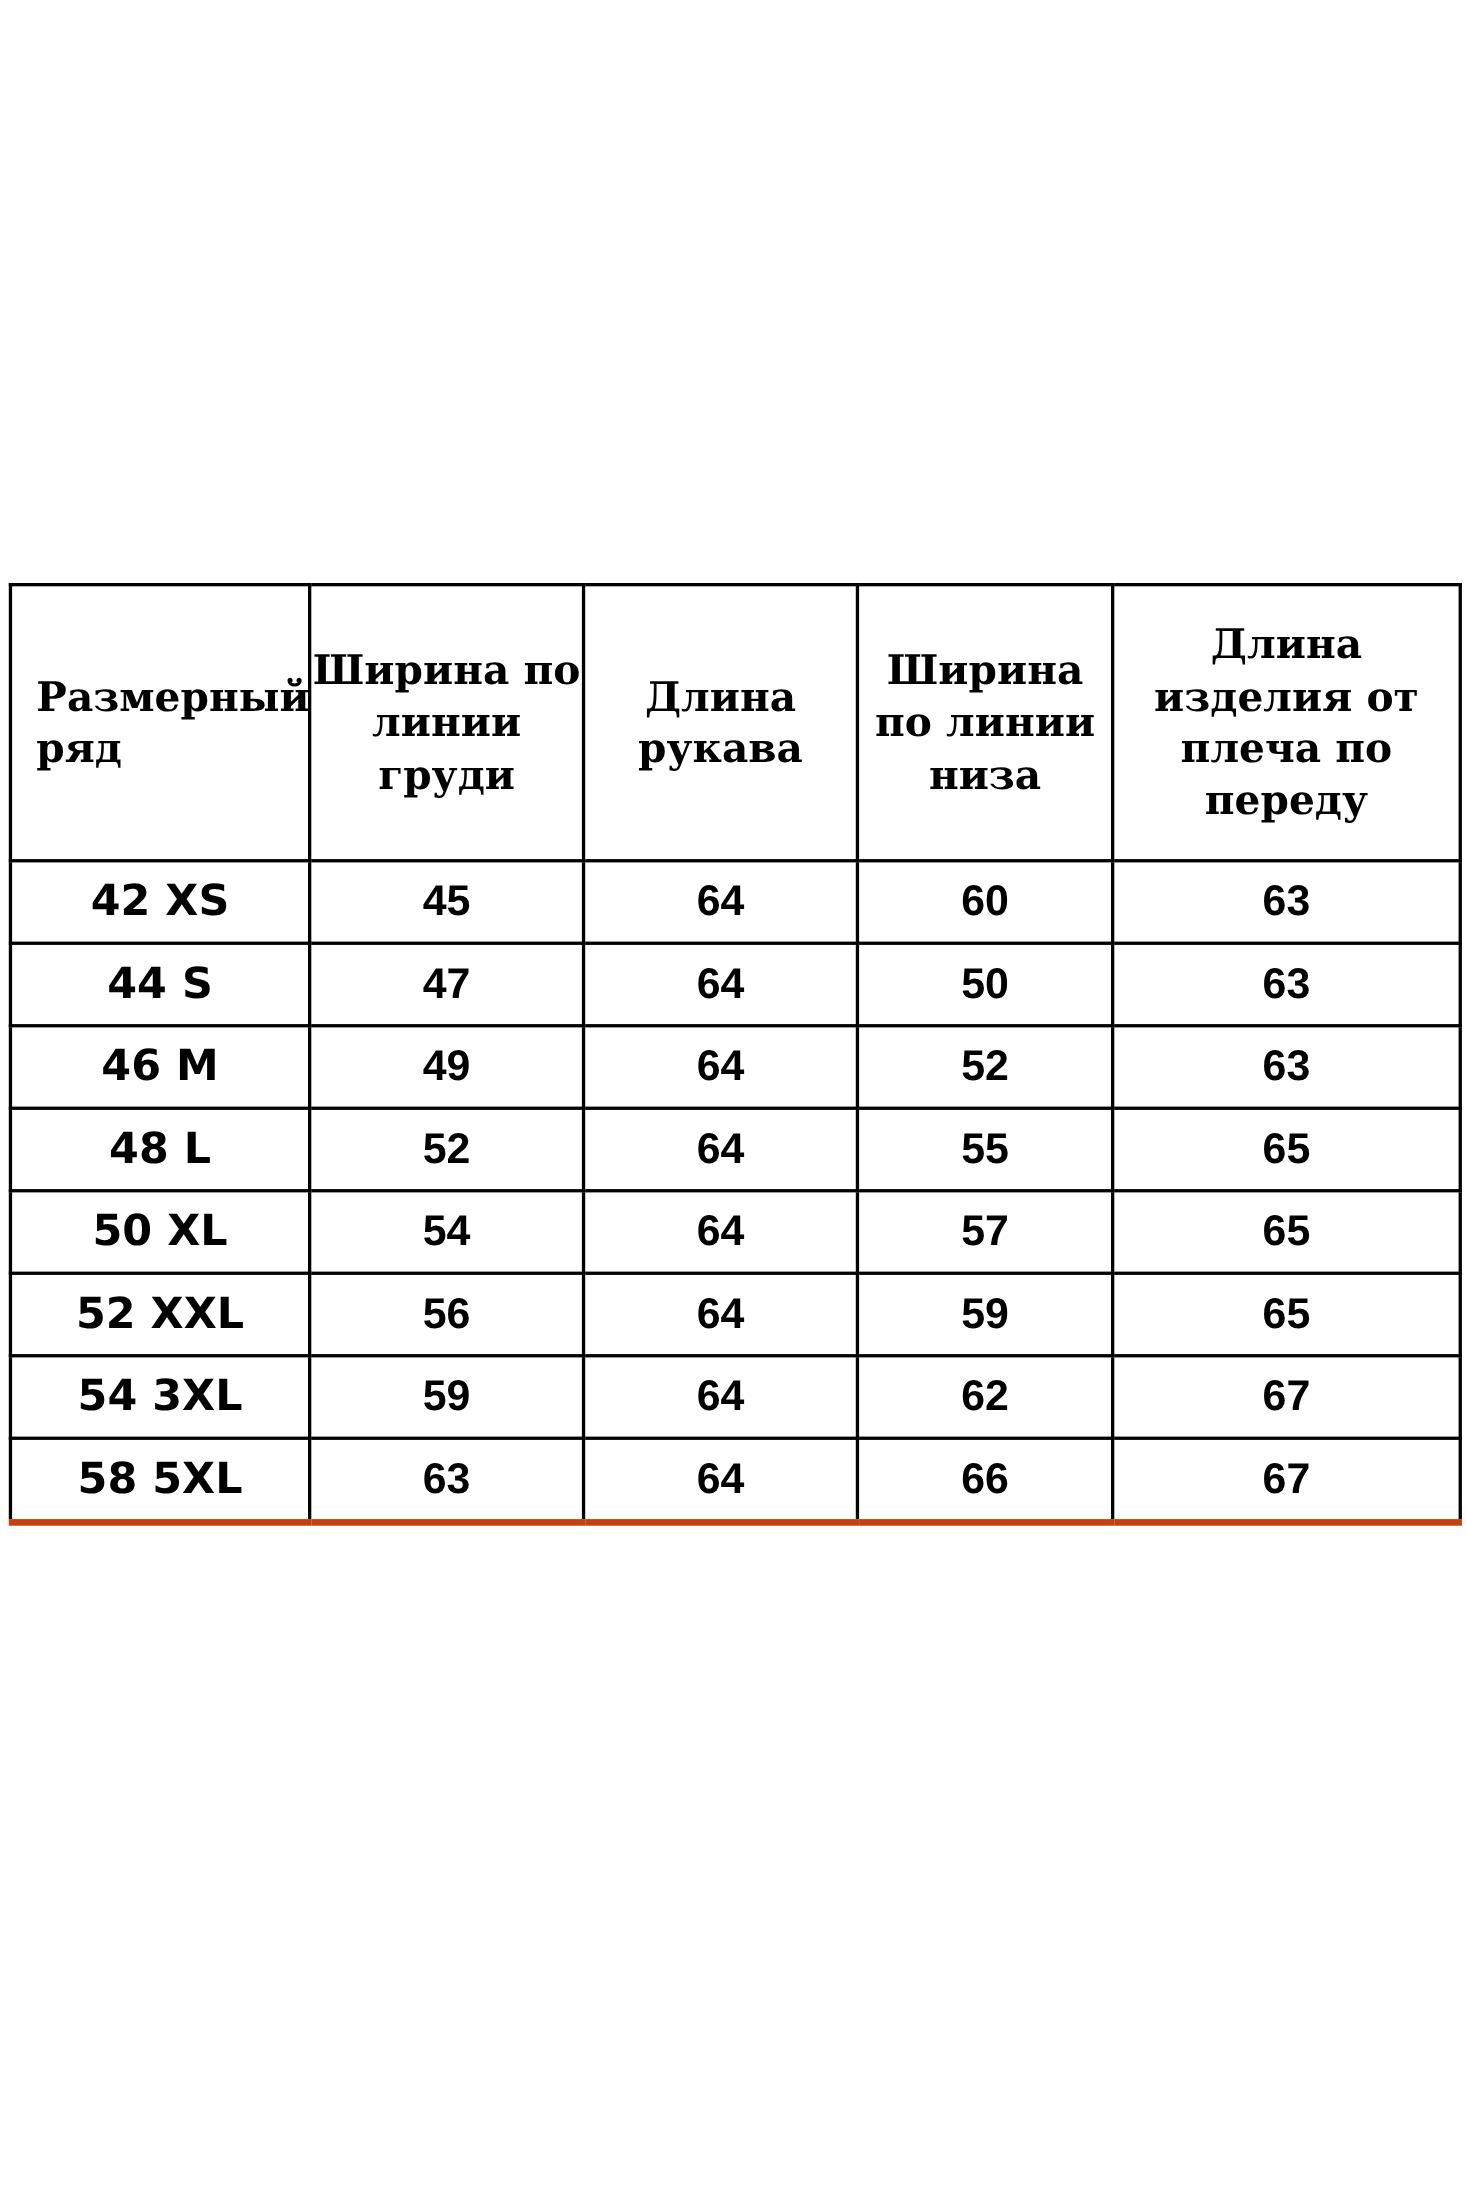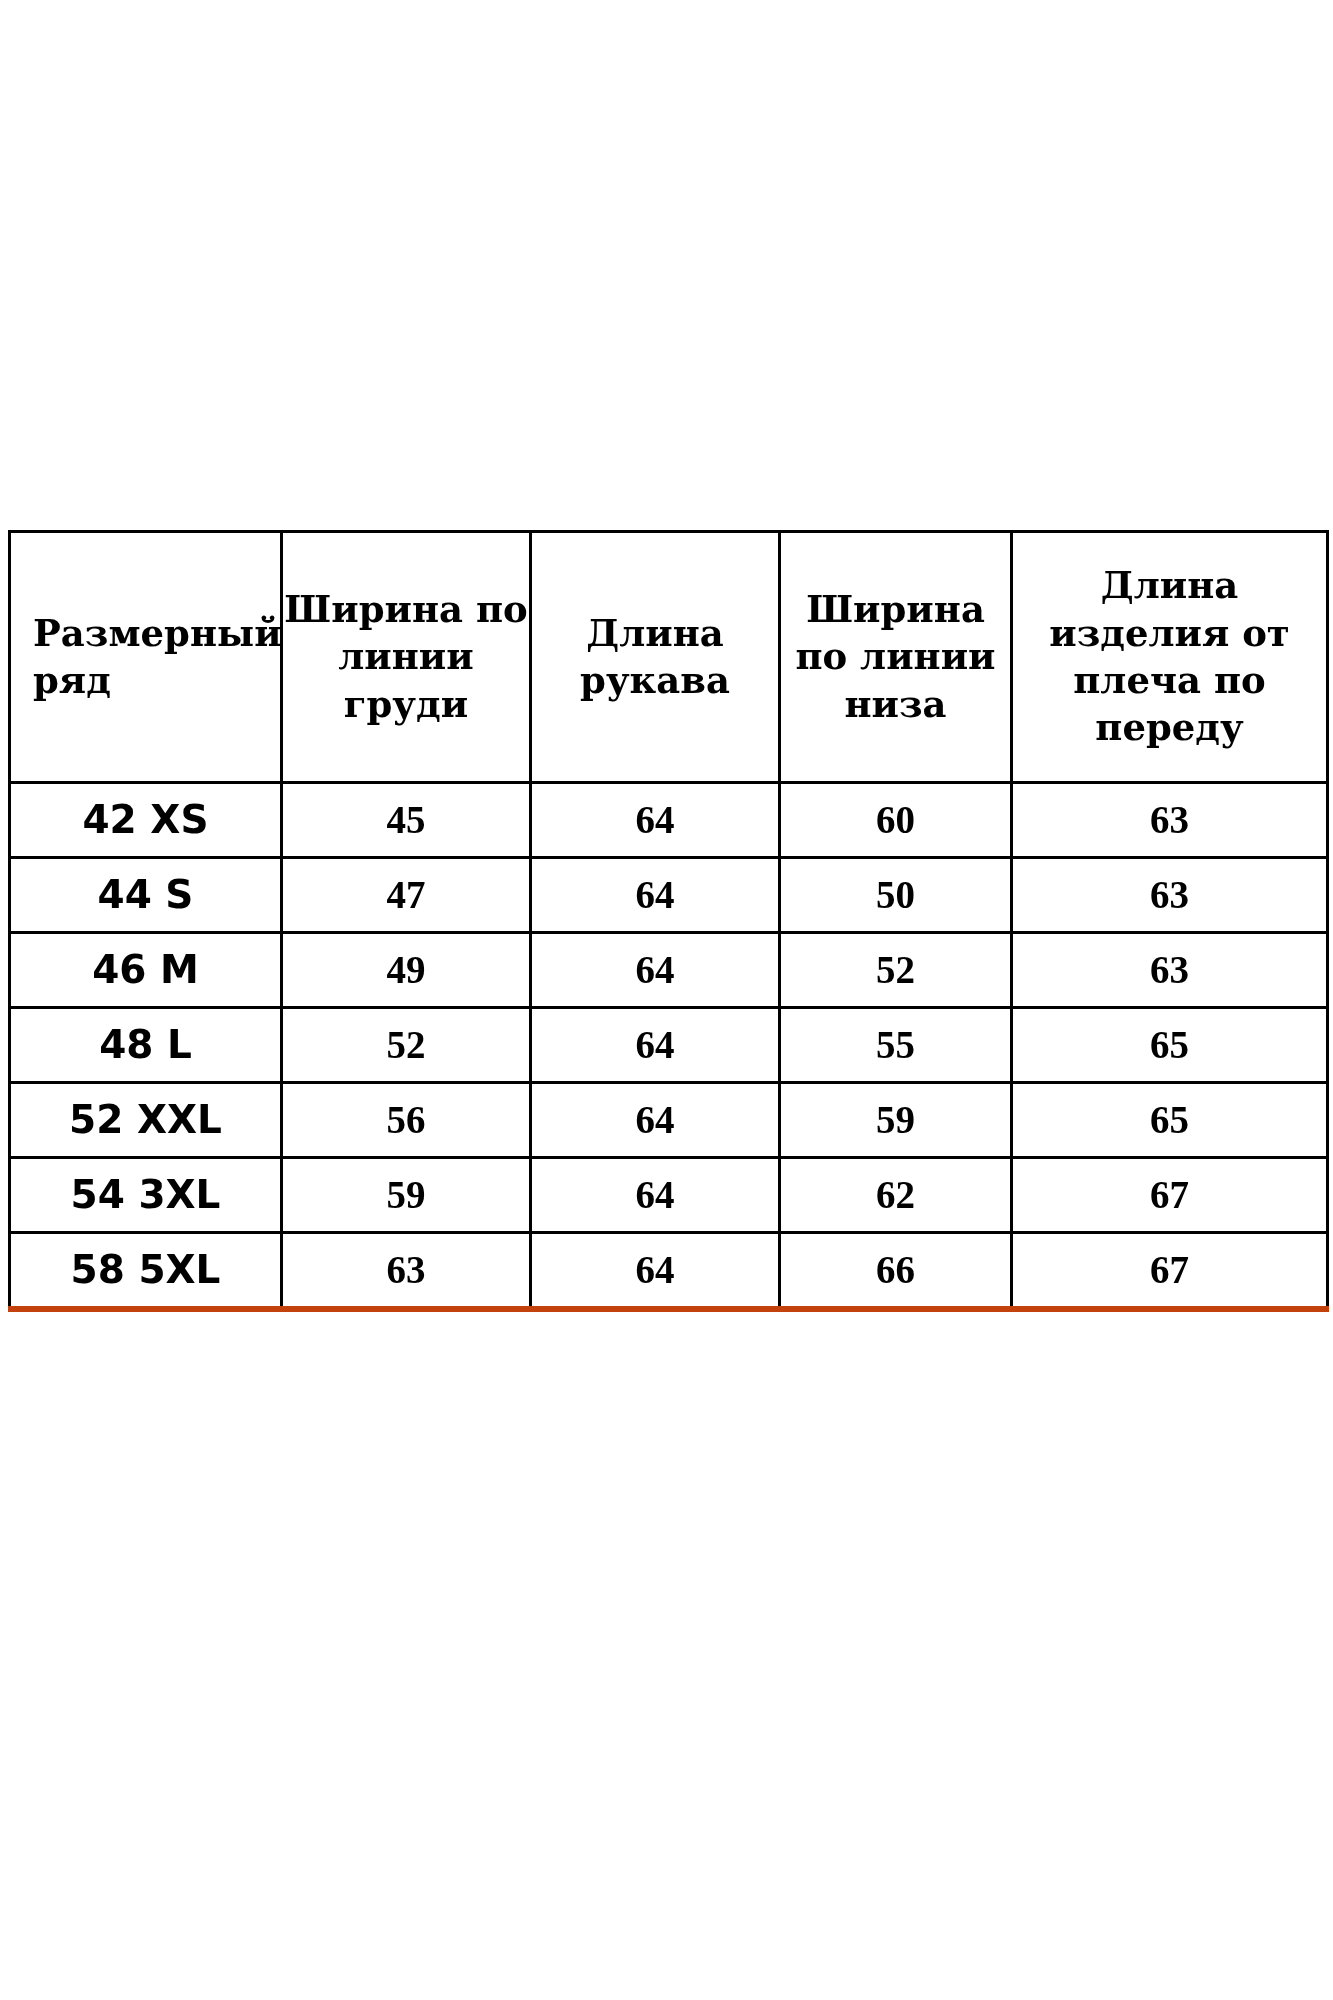--- a/index.html
+++ b/index.html
@@ -53,21 +53,21 @@
     font-size: 37px;
     line-height: 1.28;
     height: 248px;
     padding: 6px 10px;
   }
   thead th.left-head {
     text-align: left;
     padding-left: 22px;
   }
   tbody td {
-    font-family: Liberation Serif, serif;
+    font-family: Liberation Sans, sans-serif;
     font-weight: bold;
     font-size: 39px;
     height: 72px;
     line-height: 1.1;
   }
   tbody td.size-cell {
     font-family: "DejaVu Sans", sans-serif;
     font-weight: bold;
     text-align: center;
   }
@@ -121,20 +121,27 @@
           <td>63</td>
         </tr>
         <tr>
           <td class="size-cell">48 L</td>
           <td>52</td>
           <td>64</td>
           <td>55</td>
           <td>65</td>
         </tr>
         <tr>
+          <td class="size-cell">50 XL</td>
+          <td>54</td>
+          <td>64</td>
+          <td>57</td>
+          <td>65</td>
+        </tr>
+        <tr>
           <td class="size-cell">52 XXL</td>
           <td>56</td>
           <td>64</td>
           <td>59</td>
           <td>65</td>
         </tr>
         <tr>
           <td class="size-cell">54 3XL</td>
           <td>59</td>
           <td>64</td>

